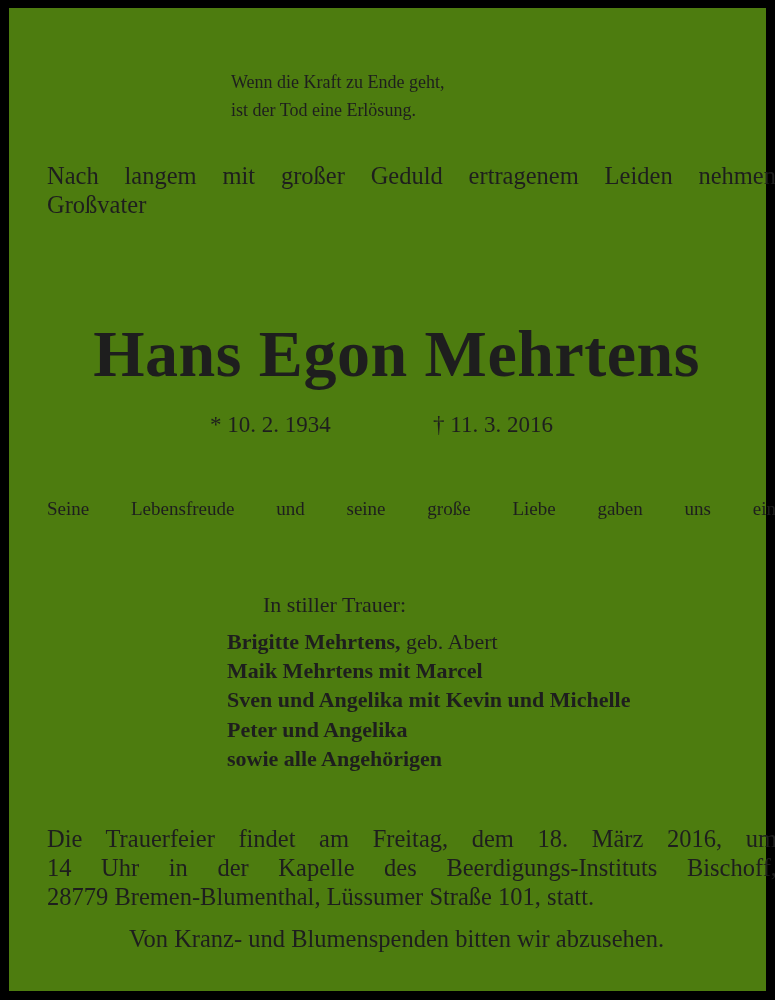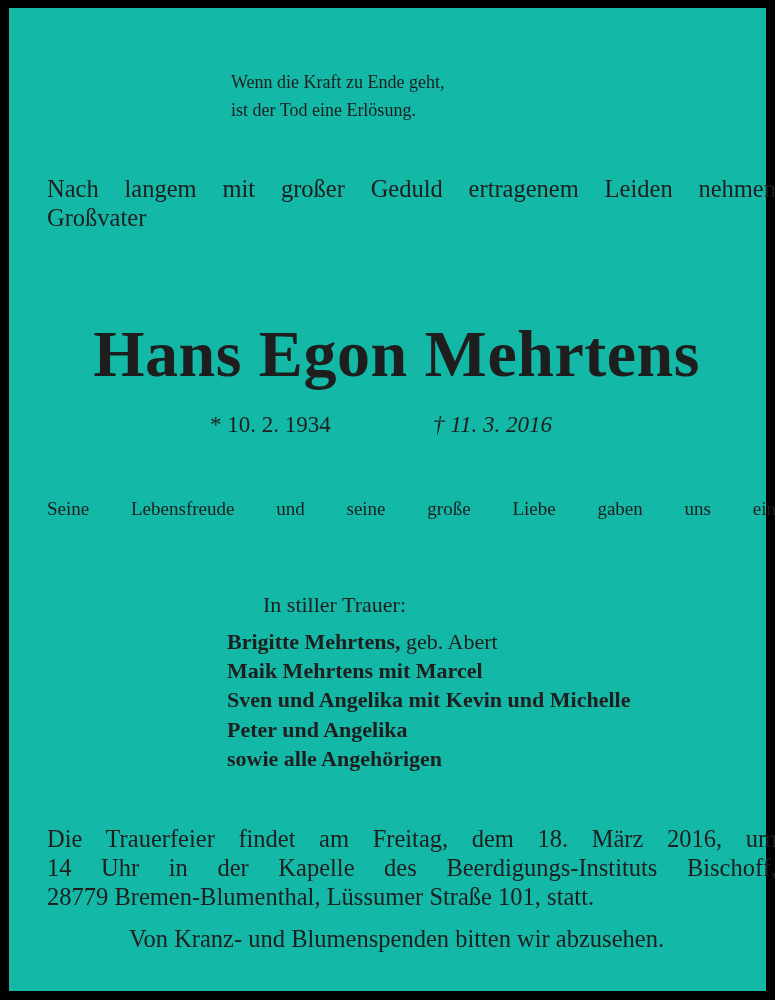--- a/index.html
+++ b/index.html
@@ -2,35 +2,35 @@
 <html><head>
 <meta charset="utf-8">
 <style>
   html, body { margin: 0; padding: 0; background: #ffffff; }
   body { width: 775px; height: 1000px; position: relative; overflow: hidden; }
   .frame {
     position: absolute; left: 0; top: 0; width: 775px; height: 1000px;
     box-sizing: border-box;
     border-top: 8px solid #000; border-left: 9px solid #000;
     border-right: 9px solid #000; border-bottom: 9px solid #000;
-    background: #14b8a6;
+    background: #4d7c0f;
   }
   .serif { font-family: "Liberation Serif", "DejaVu Serif", serif; color: #1e1e1e; }
   .abs { position: absolute; white-space: nowrap; }
   .quote { left: 222px; top: 60px; font-size: 18px; line-height: 28px; transform-origin: left top; }
-  .intro { left: 38px; top: 166px; font-size: 24.5px; line-height: 29px; }
+  .intro { left: 38px; top: 153px; font-size: 24.5px; line-height: 29px; }
   .intro .ln, .life .ln, .ceremony .ln { display: block; text-align: justify; text-align-last: justify; width: 729px; }
   .intro .ln.last, .life .ln.last, .ceremony .ln.last { text-align-last: left; }
   .name {
     left: 0; width: 775px; top: 306px; text-align: center;
     font-size: 66px; line-height: 80px; font-weight: bold; letter-spacing: 0.5px;
   }
   .dates { top: 403px; font-size: 23px; line-height: 28px; }
   .birth { left: 201px; }
-  .death { left: 424px; font-style: italic; }
+  .death { left: 424px; }
   .life { left: 38px; top: 486px; font-size: 19px; line-height: 29px; }
   .mourn-label { left: 222px; top: 583px; font-size: 22px; line-height: 28px; margin-left: 32px; }
   .family { left: 218px; top: 619px; font-size: 22px; line-height: 29.2px; }
   .family .ln { display: block; font-weight: bold; }
   .family .ln .normal { font-weight: normal; }
   .ceremony { left: 38px; top: 816px; font-size: 24.5px; line-height: 29px; }
   .ceremony .ln { width: 730px; }
   .flowers { left: 0; width: 775px; top: 916px; text-align: center; font-size: 24.5px; line-height: 29px; }
 </style>
 </head>

